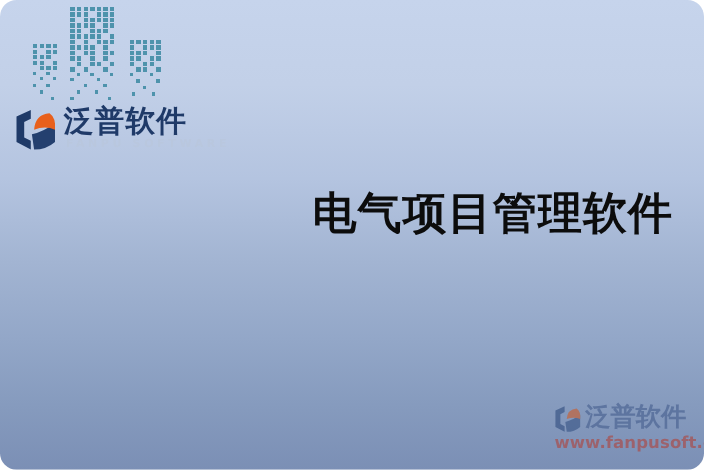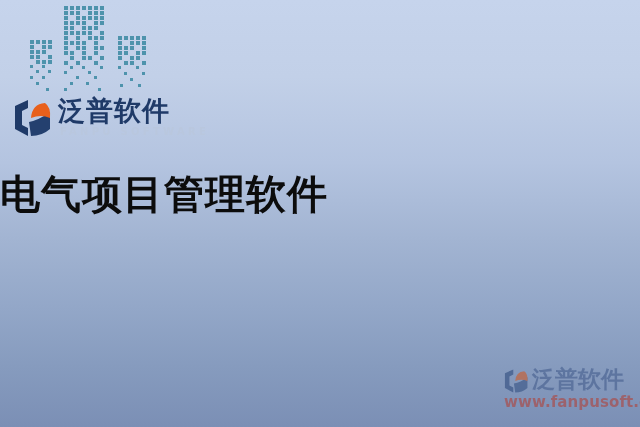--- a/index.html
+++ b/index.html
@@ -18,20 +18,21 @@
     
     background: linear-gradient(
         180deg,
         #c6d4ec 0%,
         #c2d0e8 18%,
         #b4c4e0 38%,
         #a2b4d2 56%,
         #93a7c8 72%,
         #869bbe 86%,
         #7b8fb5 100%);
+    border-radius: 15px;
   }
 
   
   #skyline {
     position: absolute;
     left: 26px;
     top: 0px;
     width: 124px;
     height: 95px;
   }
@@ -75,21 +76,21 @@
     line-height: 12px;
     white-space: nowrap;
   }
 
   
   #headline {
     position: absolute;
     left: 0;
     top: 170px;
     width: 612px;
-    text-align: left;
+    text-align: right;
   }
   #headline .line {
     display: block;
     font-family: "DejaVu Sans", "Liberation Sans", sans-serif;
     font-weight: bold;
     font-size: 40px;
     line-height: 49px;
     color: #0c0c0c;
     letter-spacing: 1px;
     white-space: nowrap;

